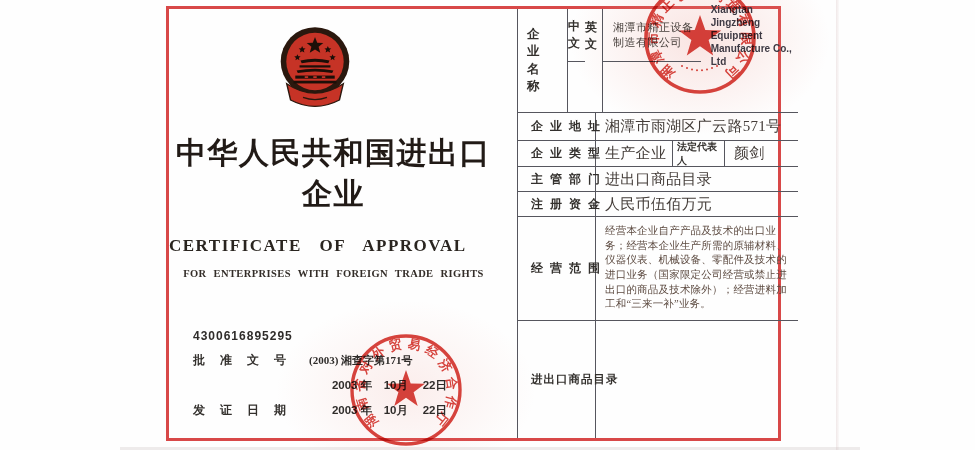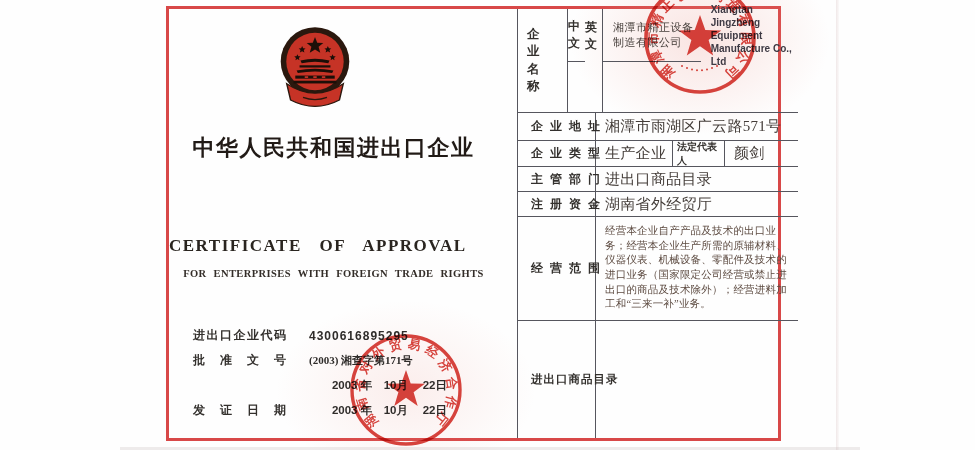--- a/index.html
+++ b/index.html
@@ -16,21 +16,21 @@
   .glow{position:absolute;pointer-events:none;}
   .glow.g1{left:401px;top:-64px;width:260px;height:190px;
     background:radial-gradient(closest-side,rgba(235,150,140,.25),rgba(235,150,140,0));}
   .glow.g2{left:107px;top:291px;width:260px;height:180px;
     background:radial-gradient(closest-side,rgba(235,150,140,.16),rgba(235,150,140,0));}
 
   
   .left-panel{position:absolute;left:0;top:0;width:329px;height:429px;}
   .emblem{position:absolute;left:103px;top:13px;width:86px;height:96px;}
   .title-cn{position:absolute;left:0;top:124px;width:329px;text-align:center;
-    font-size:22px;font-weight:bold;color:#211a16;letter-spacing:1.5px;}
+    font-size:30px;font-weight:bold;color:#211a16;letter-spacing:1.5px;}
   .title-main{position:absolute;left:0;top:156px;width:329px;text-align:center;
     font-size:39px;font-weight:bold;color:#2b1b12;letter-spacing:18px;padding-left:18px;box-sizing:border-box;
     text-shadow:1px 1px 0 rgba(160,70,35,.35);}
   .title-en{position:absolute;left:0;top:227px;width:329px;text-align:left;
     font-size:17px;font-weight:bold;color:#2a2520;letter-spacing:1.5px;word-spacing:12px;}
   .subtitle-en{position:absolute;left:0;top:257px;width:329px;text-align:center;
     font-size:10.5px;font-weight:bold;color:#332d28;letter-spacing:.4px;word-spacing:4px;line-height:1.5;}
 
   .info-block{position:absolute;left:24px;top:314px;width:256px;}
   .lf-row{display:flex;align-items:center;height:25px;}
@@ -126,21 +126,20 @@
       </svg>
 
       <div class="title-cn">中华人民共和国进出口企业</div>
       <div class="title-en">CERTIFICATE OF APPROVAL</div>
       <div class="subtitle-en">
         <span>FOR ENTERPRISES WITH FOREIGN TRADE RIGHTS</span><br>
       </div>
 
       <div class="info-block">
         <div class="lf-row">
-          <div class="lf-label tight">进出口企业代码</div>
           <div class="lf-value mono-ish">4300616895295</div>
         </div>
         <div class="lf-row">
           <div class="lf-label spread">批准文号</div>
           <div class="lf-value doc">(2003) 湘查字第171号</div>
         </div>
         <div class="lf-row">
           <div class="lf-value date">2003 年　10月　 22日</div>
         </div>
         <div class="lf-row">
@@ -184,21 +183,21 @@
         <div class="cell rep-val val">颜剑</div>
       </div>
 
       <div class="trow row-dept">
         <div class="cell lab-col bR lab sp">主管部门</div>
         <div class="cell val" style="flex:1">进出口商品目录</div>
       </div>
 
       <div class="trow row-cap">
         <div class="cell lab-col bR lab sp">注册资金</div>
-        <div class="cell val" style="flex:1">湖南省外经贸厅</div>
+        <div class="cell val" style="flex:1">人民币伍佰万元</div>
       </div>
 
       <div class="trow row-scope">
         <div class="cell lab-col bR lab sp">经营范围</div>
         <div class="cell scope-val">经营本企业自产产品及技术的出口业务；经营本企业生产所需的原辅材料、仪器仪表、机械设备、零配件及技术的进口业务（国家限定公司经营或禁止进出口的商品及技术除外）；经营进料加工和“三来一补”业务。</div>
       </div>
 
       <div class="trow row-cat last">
         <div class="cell lab-col bR lab cat-lab">进出口商品目录</div>
         <div class="cell val" style="flex:1"></div>

